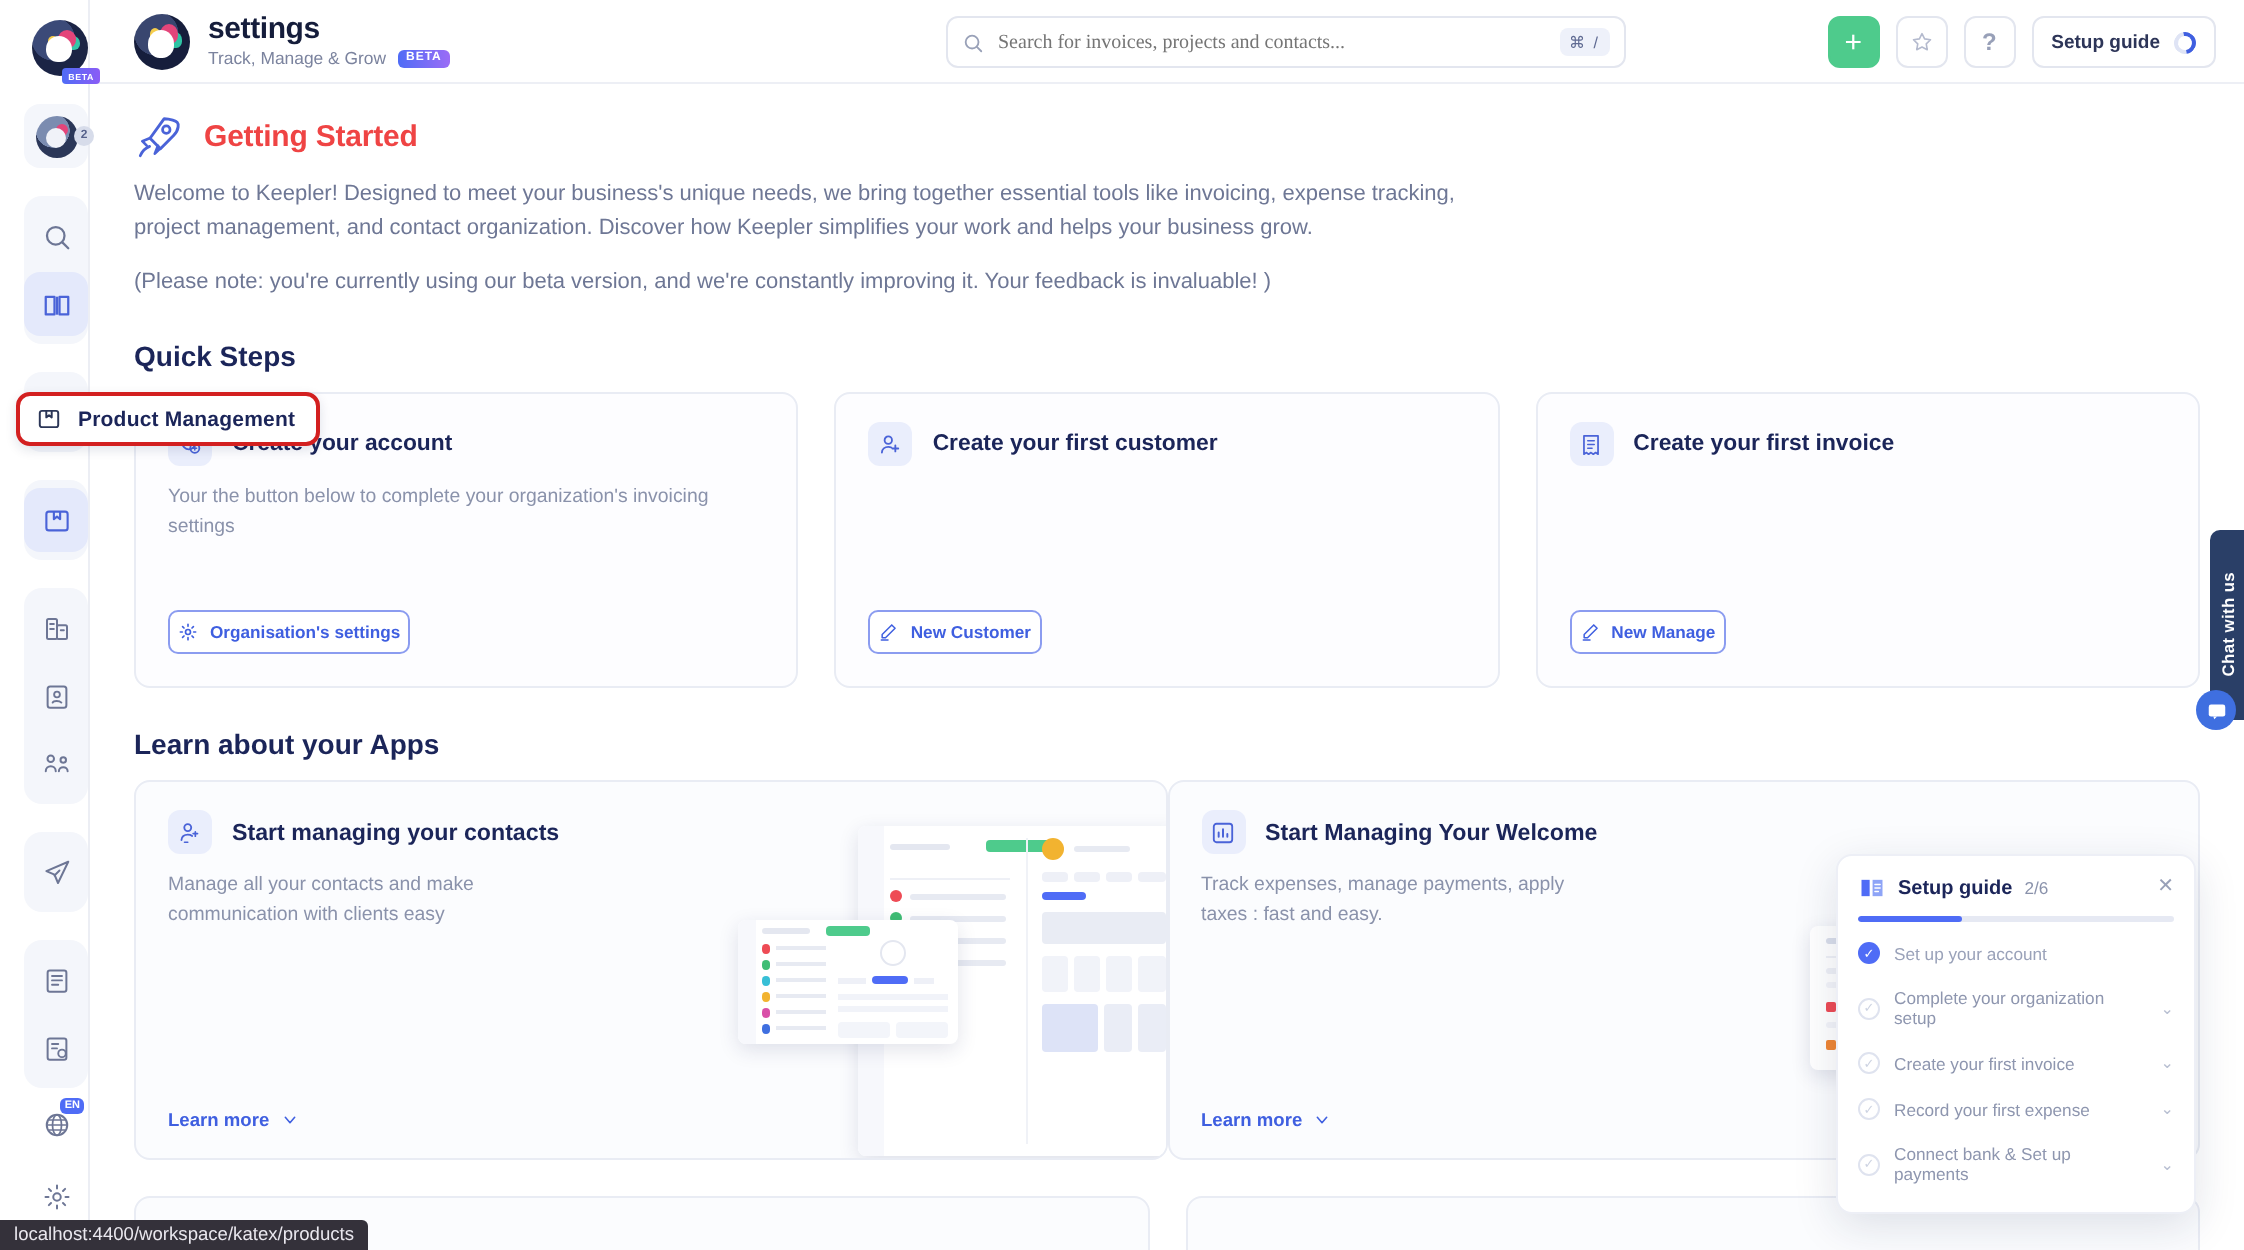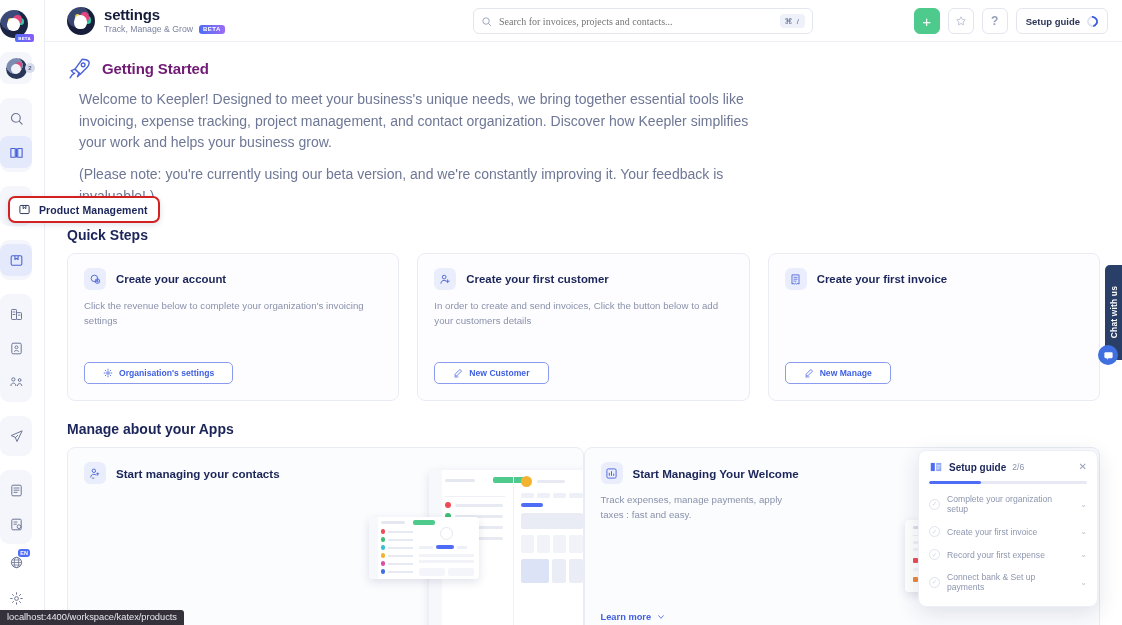--- a/index.html
+++ b/index.html
@@ -10,21 +10,21 @@
     background: #ffffff;
     color: #1b2559;
   }
   .app { position: relative; width: 1122px; height: 625px; display: flex; }
 
   
   .rail {
     width: 45px; height: 625px;
     background: #ffffff;
     border-right: 1px solid #eceef4;
-    display: flex; flex-direction: column; align-items: flex-start;
+    display: flex; flex-direction: column; align-items: flex-end;
     flex: 0 0 45px;
     position: relative;
     z-index: 30;
   }
   .rail-logo { margin-top: 10px; position: relative; }
   .rail-avatar-circle {
     width: 28px; height: 28px; border-radius: 50%;
     background: radial-gradient(circle at 38% 34%, #3b4a78 0 42%, #1b2445 43% 100%);
     display: flex; align-items: center; justify-content: center;
     position: relative; overflow: hidden;
@@ -150,22 +150,22 @@
     width:11px;height:11px;border-radius:50%;
     border:2px solid #dfe4f5; border-top-color:#3f5fe0; border-right-color:#3f5fe0;
     transform: rotate(35deg);
   }
 
   
   .content{ padding: 14px 22px 0 22px; height: 583px; overflow:hidden; position:relative; }
 
   .gs-head{ display:flex; align-items:center; gap:10px; }
   .rocket{ color:#3f5fe0; }
-  .gs-title{ font-size:15px; font-weight:700; color:#701a75; letter-spacing:-.1px; }
-  .gs-p{ font-size:14px; line-height:1.55; color:#6d7governo; color:#6e7795; margin-top:8px; max-width:690px;margin-left:12px; }
+  .gs-title{ font-size:15px; font-weight:700; color:#ef4444; letter-spacing:-.1px; }
+  .gs-p{ font-size:11px; line-height:1.55; color:#6d7governo; color:#6e7795; margin-top:8px; max-width:690px; }
   .gs-p.small{ margin-top:10px; }
 
   .sec-title{ font-size:14px; font-weight:700; color:#1b2559; margin: 20px 0 10px; }
 
   .cards3{ display:flex; gap:18px; }
   .card{
     flex:1; border:1px solid #e9ecf4; border-radius:8px;
     background:#fdfdff; padding: 14px 16px 16px; min-height:148px;
     display:flex; flex-direction:column;
   }
@@ -174,21 +174,21 @@
     width:22px;height:22px;border-radius:6px;background:#eaeefc;
     display:flex;align-items:center;justify-content:center;color:#4a63d8;flex:0 0 22px;
   }
   .card-title{ font-size:11.4px; font-weight:700; color:#1b2559; }
   .card-desc{ font-size:9.7px; line-height:1.5; color:#8a92ab; margin-top:9px; }
   .card-spacer{ flex:1; min-height:14px; }
   .btn-outline{
     align-self:flex-start;
     border:1px solid #8b9cf0; border-radius:5px; background:#fff;
     color:#3f5fe0; font-size:8.6px; font-weight:700;
-    padding:5px 18px; display:flex; align-items:center; gap:6px; cursor:pointer;
+    padding:5px 4px; display:flex; align-items:center; gap:6px; cursor:pointer;
   }
 
   .cards2{ display:flex; }
   .bigcard{
     flex:1; border:1px solid #e9ecf4; border-radius:8px; background:#fbfcfe;
     padding:14px 16px 14px; height:190px; position:relative; overflow:hidden;
     display:flex; flex-direction:column;
   }
   .bigcard .card-title{ font-size:11.6px; }
   .bigcard .card-desc{ max-width:200px; }
@@ -448,21 +448,21 @@
           <div class="card-head">
             <div class="card-ico">
               <svg width="13" height="13" viewBox="0 0 24 24" fill="none">
                   <circle cx="10" cy="10" r="6" stroke="#4a63d8" stroke-width="1.7"></circle>
                   <circle cx="15.5" cy="15" r="4.2" stroke="#4a63d8" stroke-width="1.7"></circle>
                   <path d="M13.8 15h3.4M15.5 13.3v3.4" stroke="#4a63d8" stroke-width="1.4" stroke-linecap="round"></path>
                 </svg>
             </div>
             <div class="card-title">Create your account</div>
           </div>
-          <div class="card-desc">Click the revenue below to complete your organization's invoicing settings</div>
+          <div class="card-desc">Your the button below to complete your organization's invoicing settings</div>
           <div class="card-spacer"></div>
           <div class="btn-outline">
             <svg width="10" height="10" viewBox="0 0 24 24" fill="none">
                 <circle cx="12" cy="12" r="3" stroke="#3f5fe0" stroke-width="2"></circle>
                 <path d="M12 2.8v2.4M12 18.8v2.4M2.8 12h2.4M18.8 12h2.4M5.5 5.5l1.7 1.7M16.8 16.8l1.7 1.7M18.5 5.5l-1.7 1.7M7.2 16.8l-1.7 1.7" stroke="#3f5fe0" stroke-width="2" stroke-linecap="round"></path>
               </svg>
             <span>Organisation's settings</span>
           </div>
         </div>
 
@@ -470,21 +470,20 @@
           <div class="card-head">
             <div class="card-ico">
               <svg width="13" height="13" viewBox="0 0 24 24" fill="none">
                   <circle cx="9.5" cy="7.5" r="3.4" stroke="#4a63d8" stroke-width="1.7"></circle>
                   <path d="M3.6 19c0-3.4 2.6-5.3 5.9-5.3 1 0 2 .2 2.8.6" stroke="#4a63d8" stroke-width="1.7" stroke-linecap="round"></path>
                   <path d="M16 12.5v5.4M13.3 15.2h5.4" stroke="#4a63d8" stroke-width="1.7" stroke-linecap="round"></path>
                 </svg>
             </div>
             <div class="card-title">Create your first customer</div>
           </div>
-          <div class="card-desc">In order to create and send invoices, Click the button below to add your customers details</div>
           <div class="card-spacer"></div>
           <div class="btn-outline">
             <svg width="10" height="10" viewBox="0 0 24 24" fill="none">
                 <path d="M16.5 3.5l4 4L9 19H5v-4L16.5 3.5z" stroke="#3f5fe0" stroke-width="1.8" stroke-linejoin="round"></path>
                 <path d="M4 21.5h8" stroke="#3f5fe0" stroke-width="1.8" stroke-linecap="round"></path>
               </svg>
             <span>New Customer</span>
           </div>
         </div>
 
@@ -502,36 +501,37 @@
           <div class="btn-outline">
             <svg width="10" height="10" viewBox="0 0 24 24" fill="none">
                 <path d="M16.5 3.5l4 4L9 19H5v-4L16.5 3.5z" stroke="#3f5fe0" stroke-width="1.8" stroke-linejoin="round"></path>
                 <path d="M4 21.5h8" stroke="#3f5fe0" stroke-width="1.8" stroke-linecap="round"></path>
               </svg>
             <span>New Manage</span>
           </div>
         </div>
       </div>
 
-      <div class="sec-title">Manage about your Apps</div>
+      <div class="sec-title">Learn about your Apps</div>
 
       <div class="cards2">
 
         <div class="bigcard">
           <div class="card-head">
             <div class="card-ico">
               <svg width="13" height="13" viewBox="0 0 24 24" fill="none">
                   <circle cx="9" cy="7" r="3.2" stroke="#4a63d8" stroke-width="1.7"></circle>
                   <path d="M3.2 18.5c0-3.2 2.6-5 5.8-5 1.6 0 3 .4 4.1 1.2" stroke="#4a63d8" stroke-width="1.7" stroke-linecap="round"></path>
                   <path d="M16 11v4M18 12.5h-4" stroke="#4a63d8" stroke-width="1.6" stroke-linecap="round"></path>
                   <path d="M6 20.5h3" stroke="#4a63d8" stroke-width="1.5" stroke-linecap="round"></path>
                 </svg>
             </div>
             <div class="card-title">Start managing your contacts</div>
           </div>
+          <div class="card-desc">Manage all your contacts and make communication with clients easy</div>
 
           <div class="mock" style="right:-6px; top:22px; width:220px; height:170px;">
             <div class="mock-win" style="right:0; top:0; width:160px; height:165px;">
               <div class="mock-side"></div>
               <div style="position:absolute;left:16px;top:6px;right:6px;height:10px;">
                 <div style="position:absolute;left:0;top:3px;width:30px;height:3px;background:#e4e7f0;border-radius:2px;"></div>
                 <div style="position:absolute;right:56px;top:1px;width:34px;height:6px;background:#4ecb8c;border-radius:2px;"></div>
               </div>
               <div style="position:absolute;left:16px;top:20px;right:84px;height:7px;border-bottom:1px solid #eef0f6;"></div>
               <div style="position:absolute;left:16px;top:32px;width:58px;">
@@ -688,20 +688,24 @@
             <path d="M14.5 9h4.5M14.5 12h4.5M14.5 15h3" stroke="#fff" stroke-width="1.2" stroke-linecap="round"></path>
           </svg>
         <span class="setup-title">Setup guide</span>
         <span class="setup-count">2/6</span>
         <span class="setup-x">✕</span>
       </div>
       <div class="setup-prog">
         <i id="setup-fill" style="width: 33%;"></i>
       </div>
 
+      <div class="s-item done">
+        <span class="s-check on">✓</span>
+        <span>Set up your account</span>
+      </div>
       <div class="s-item">
         <span class="s-check off">✓</span>
         <span>Complete your organization setup</span>
         <span class="s-chev">⌄</span>
       </div>
       <div class="s-item">
         <span class="s-check off">✓</span>
         <span>Create your first invoice</span>
         <span class="s-chev">⌄</span>
       </div>

